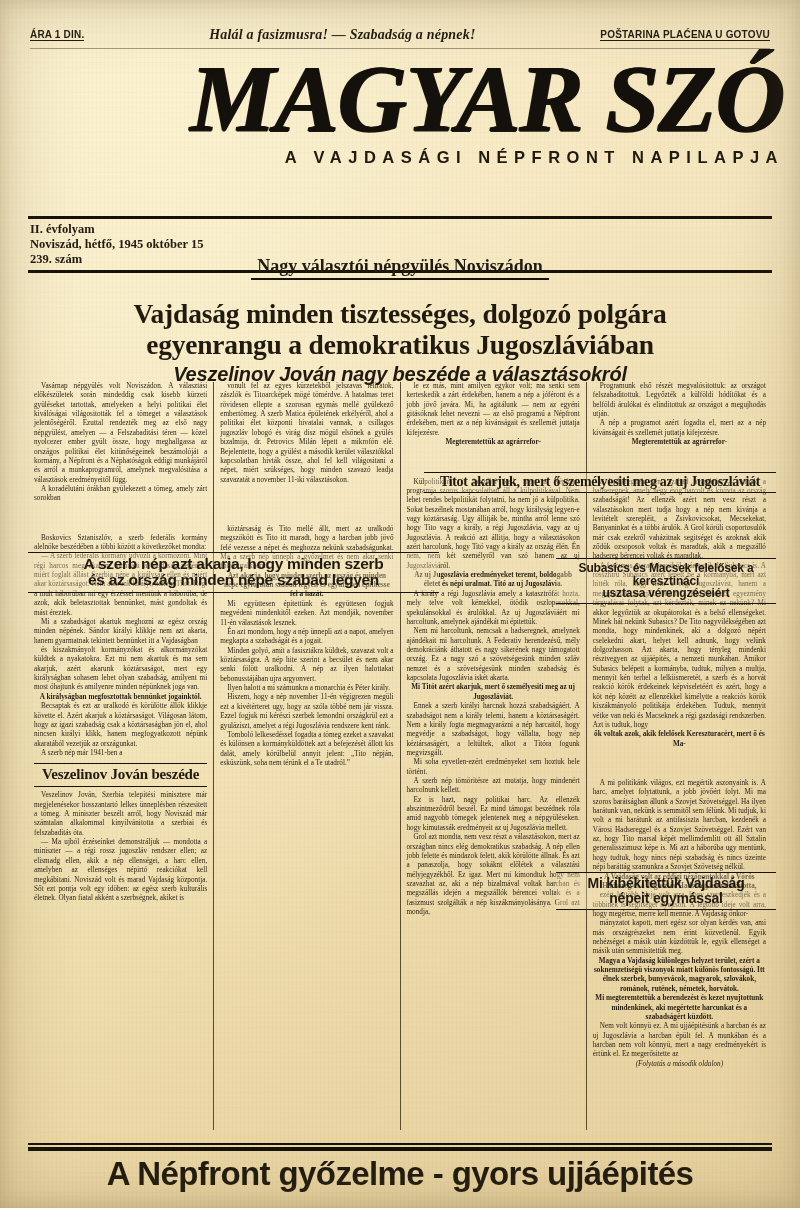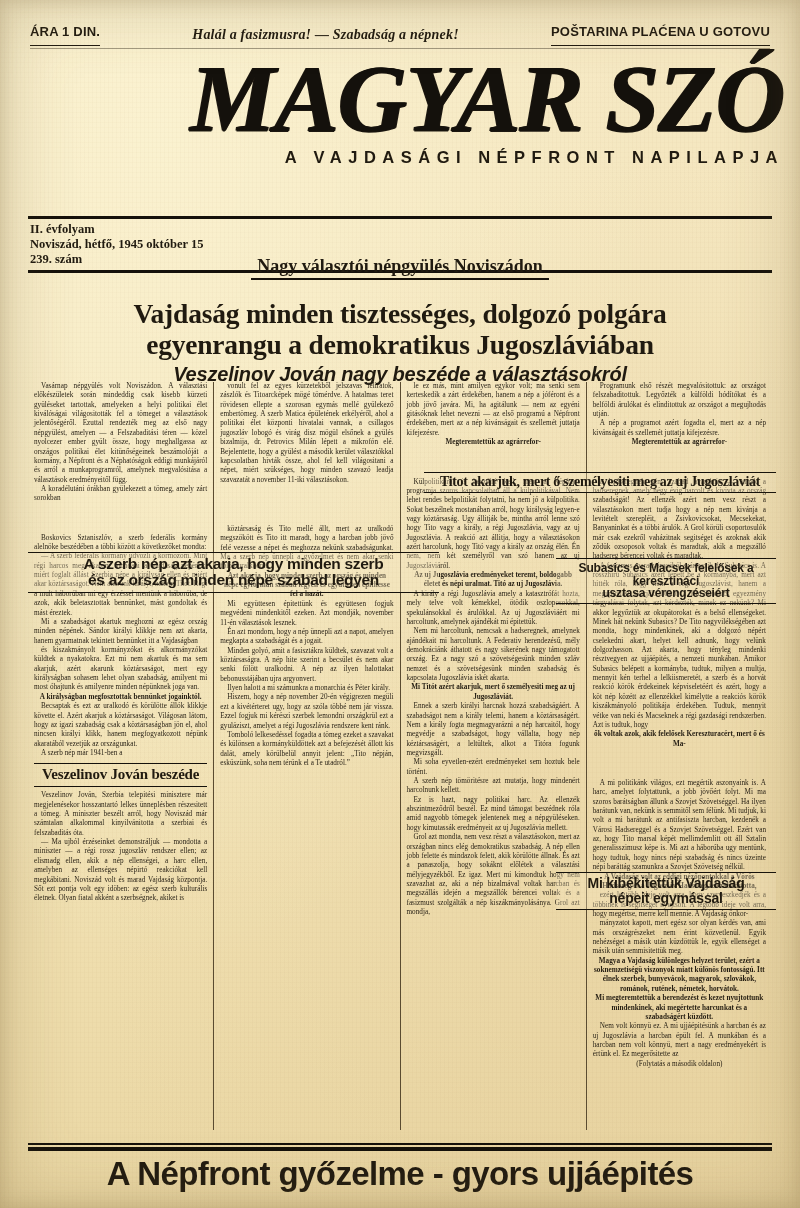--- a/index.html
+++ b/index.html
@@ -39,24 +39,24 @@
   .topstrip {
     position: absolute;
     top: 24px; left: 30px; right: 30px;
     height: 22px;
     display: flex; align-items: center; justify-content: space-between;
     font-size: 10px;
   }
   .topstrip .side {
     font-family: "Liberation Sans", sans-serif;
     font-weight: bold;
-    font-size: 13px;
+    font-size: 10px;
     letter-spacing: .2px;
     border-bottom: 1.6px solid #201a10;
-    padding-bottom: 6px;
+    padding-bottom: 0;
   }
   .topstrip .slogan {
     font-family: "Liberation Serif", serif;
     font-style: italic;
     font-weight: bold;
     font-size: 14px;
     letter-spacing: .2px;
   }
   .topline {
     position:absolute; left:30px; right:30px; top:48px;
@@ -156,21 +156,21 @@
     text-align: justify;
     text-indent: 7px;
     letter-spacing: .02px;
     color: #241d12;
   }
   .col p.ctr {
     text-align: center;
     text-indent: 0;
     font-weight: bold;
   }
-  .col p.it { text-align: center; text-indent: 0; }
+  .col p.it { font-style: italic; text-align: center; text-indent: 0; }
 
   
   .banner {
     position: absolute;
     left: 28px;
     font-family: "Liberation Sans", sans-serif;
     font-weight: bold;
     text-align: center;
     line-height: 1.06;
     border-top: 1.6px solid #15110b;
@@ -292,21 +292,21 @@
       </div>
       <div class="col">
         <p>vonult fel az egyes kürzetekből jelszavas feliratok, zászlók és Titoarcképek mögé tömérdve. A hatalmas teret rövidesen ellepte a szorosan egymás mellé gyülekező embertömeg. A szerb Matica épületének erkélyéről, ahol a politikai élet központi hivatalai vannak, a csillagos jugoszláv lobogó és virág disz mögül elsőnek a gyülés bizalmija, dr. Petrovics Milán lépett a mikrofón elé. Bejelentette, hogy a gyülést a második kerület választókkal kapcsolatban hivták össze, ahol fel kell világositani a népet, miért szükséges, hogy minden szavazó leadja szavazatát a november 11-iki választásokon.</p>
         <div class="spacer-banner-lg"></div>
         <p>köztársaság és Tito mellé állt, mert az uralkodó megszökött és Tito itt maradt, hogy a harcban jobb jövő felé vezesse a népet és meghozza nekünk szabadságunkat. Ma a szerb nép ünnepli a győzelmet és nem akar senki fölött uralkodni.</p>
         <p class="ctr">Azt akarja, hogy minden szerb az ország és minden népe egyformán szabad legyen és együttesen épithesse fel a hazát.</p>
         <p>Mi együttesen épitettünk és együttesen fogjuk megvédeni mindenkitől ezeken. Azt mondják, november 11-én választások lesznek.</p>
         <p>Én azt mondom, hogy a nép ünnepli azt a napot, amelyen megkapta a szabadságát és a jogait.</p>
         <p>Minden golyó, amit a fasisztákra küldtek, szavazat volt a köztársaságra. A nép hite szerint a becsület és nem akar senki fölött uralkodni. A nép az ilyen halottakat bebonusstájában ujra argyonvert.</p>
         <p>Ilyen halott a mi számunkra a monarchia és Péter király.</p>
-        <p>Hiszem, hogy a nép november 20-én végigrezen megüli ezt a kivétérteret ugy, hogy az szóla többé nem jár vissza. Ezzel fogjuk mi kérészi szerbek lemondni országkrül ezt a gyuláziszt, amelyet a régi Jugoszlávia rendszere kent ránk.</p>
+        <p>Hiszem, hogy a nép november 11-én végigrezen megüli ezt a kivétérteret ugy, hogy az szóla többé nem jár vissza. Ezzel fogjuk mi kérészi szerbek lemondni országkrül ezt a gyuláziszt, amelyet a régi Jugoszlávia rendszere kent ránk.</p>
         <p>Tomboló lelkesedéssel fogadta a tömeg ezeket a szavakat és különsen a kormányküldöttek azt a befejezését állott kis dalát, amely körülbelül annyit jelent: „Tito népján, esküszünk, soha nem térünk el a Te utadról.”</p>
       </div>
       <div class="col">
         <p>le ez más, mint amilyen egykor volt; ma senki sem kerteskedik a zárt érdekében, hanem a nép a jóféront és a jobb jövő javára. Mi, ha agitálunk — nem az egyéni gitásóknak lehet nevezni — az első programú a Népfront érdekében, mert az a nép kivánságait és szellemét juttatja kifejezésre.</p>
         <p class="ctr">Megteremtettük az agrárrefor-</p>
         <div class="spacer-banner"></div>
         <p>Külpolitikáról is beszélni kell, mert a Népfront programja szoros kapcsolatban áll a külpolitikával. Nem lehet rendes belpolitikát folytatni, ha nem jó a külpolitika. Sokat beszélnek mostanában arról, hogy királyság legyen-e vagy köztársaság. Ugy állitják be, mintha arról lenne szó hogy Tito vagy a király, a régi Jugoszlávia, vagy az uj Jugoszlávia. A reakció azt állitja, hogy a választásokon azért harcolunk, hogy Titó vagy a király az ország élén. Én nem, nem két személyről van szó hanem az uj Jugoszláviáról.</p>
         <p class="ctr">Az uj Jugoszlávia eredményeket teremt, boldogabb életet és népi uralmat. Titó az uj Jugoszlávia.</p>
         <p>A király a régi Jugoszlávia amely a katasztrófát hozta, mely telve volt kémekkel, ötödik oszloposokkal, spekulánsokkal és árulókkal. Az uj Jugoszláviáért mi harcoltunk, amelynek ajándékát mi épitettük.</p>
         <p>Nem mi harcoltunk, nemcsak a hadseregnek, amelynek ajándékait mi harcoltunk. A Federativ herendezésű, mély demokráciánk áthatott és nagy sikerének nagy támogatott ország. Ez a nagy szó a szövetségesünk minden szláv nemzet és a szövetségesünk minden szabadság és kapcsolata Jugoszlávia iskét akarta.</p>

